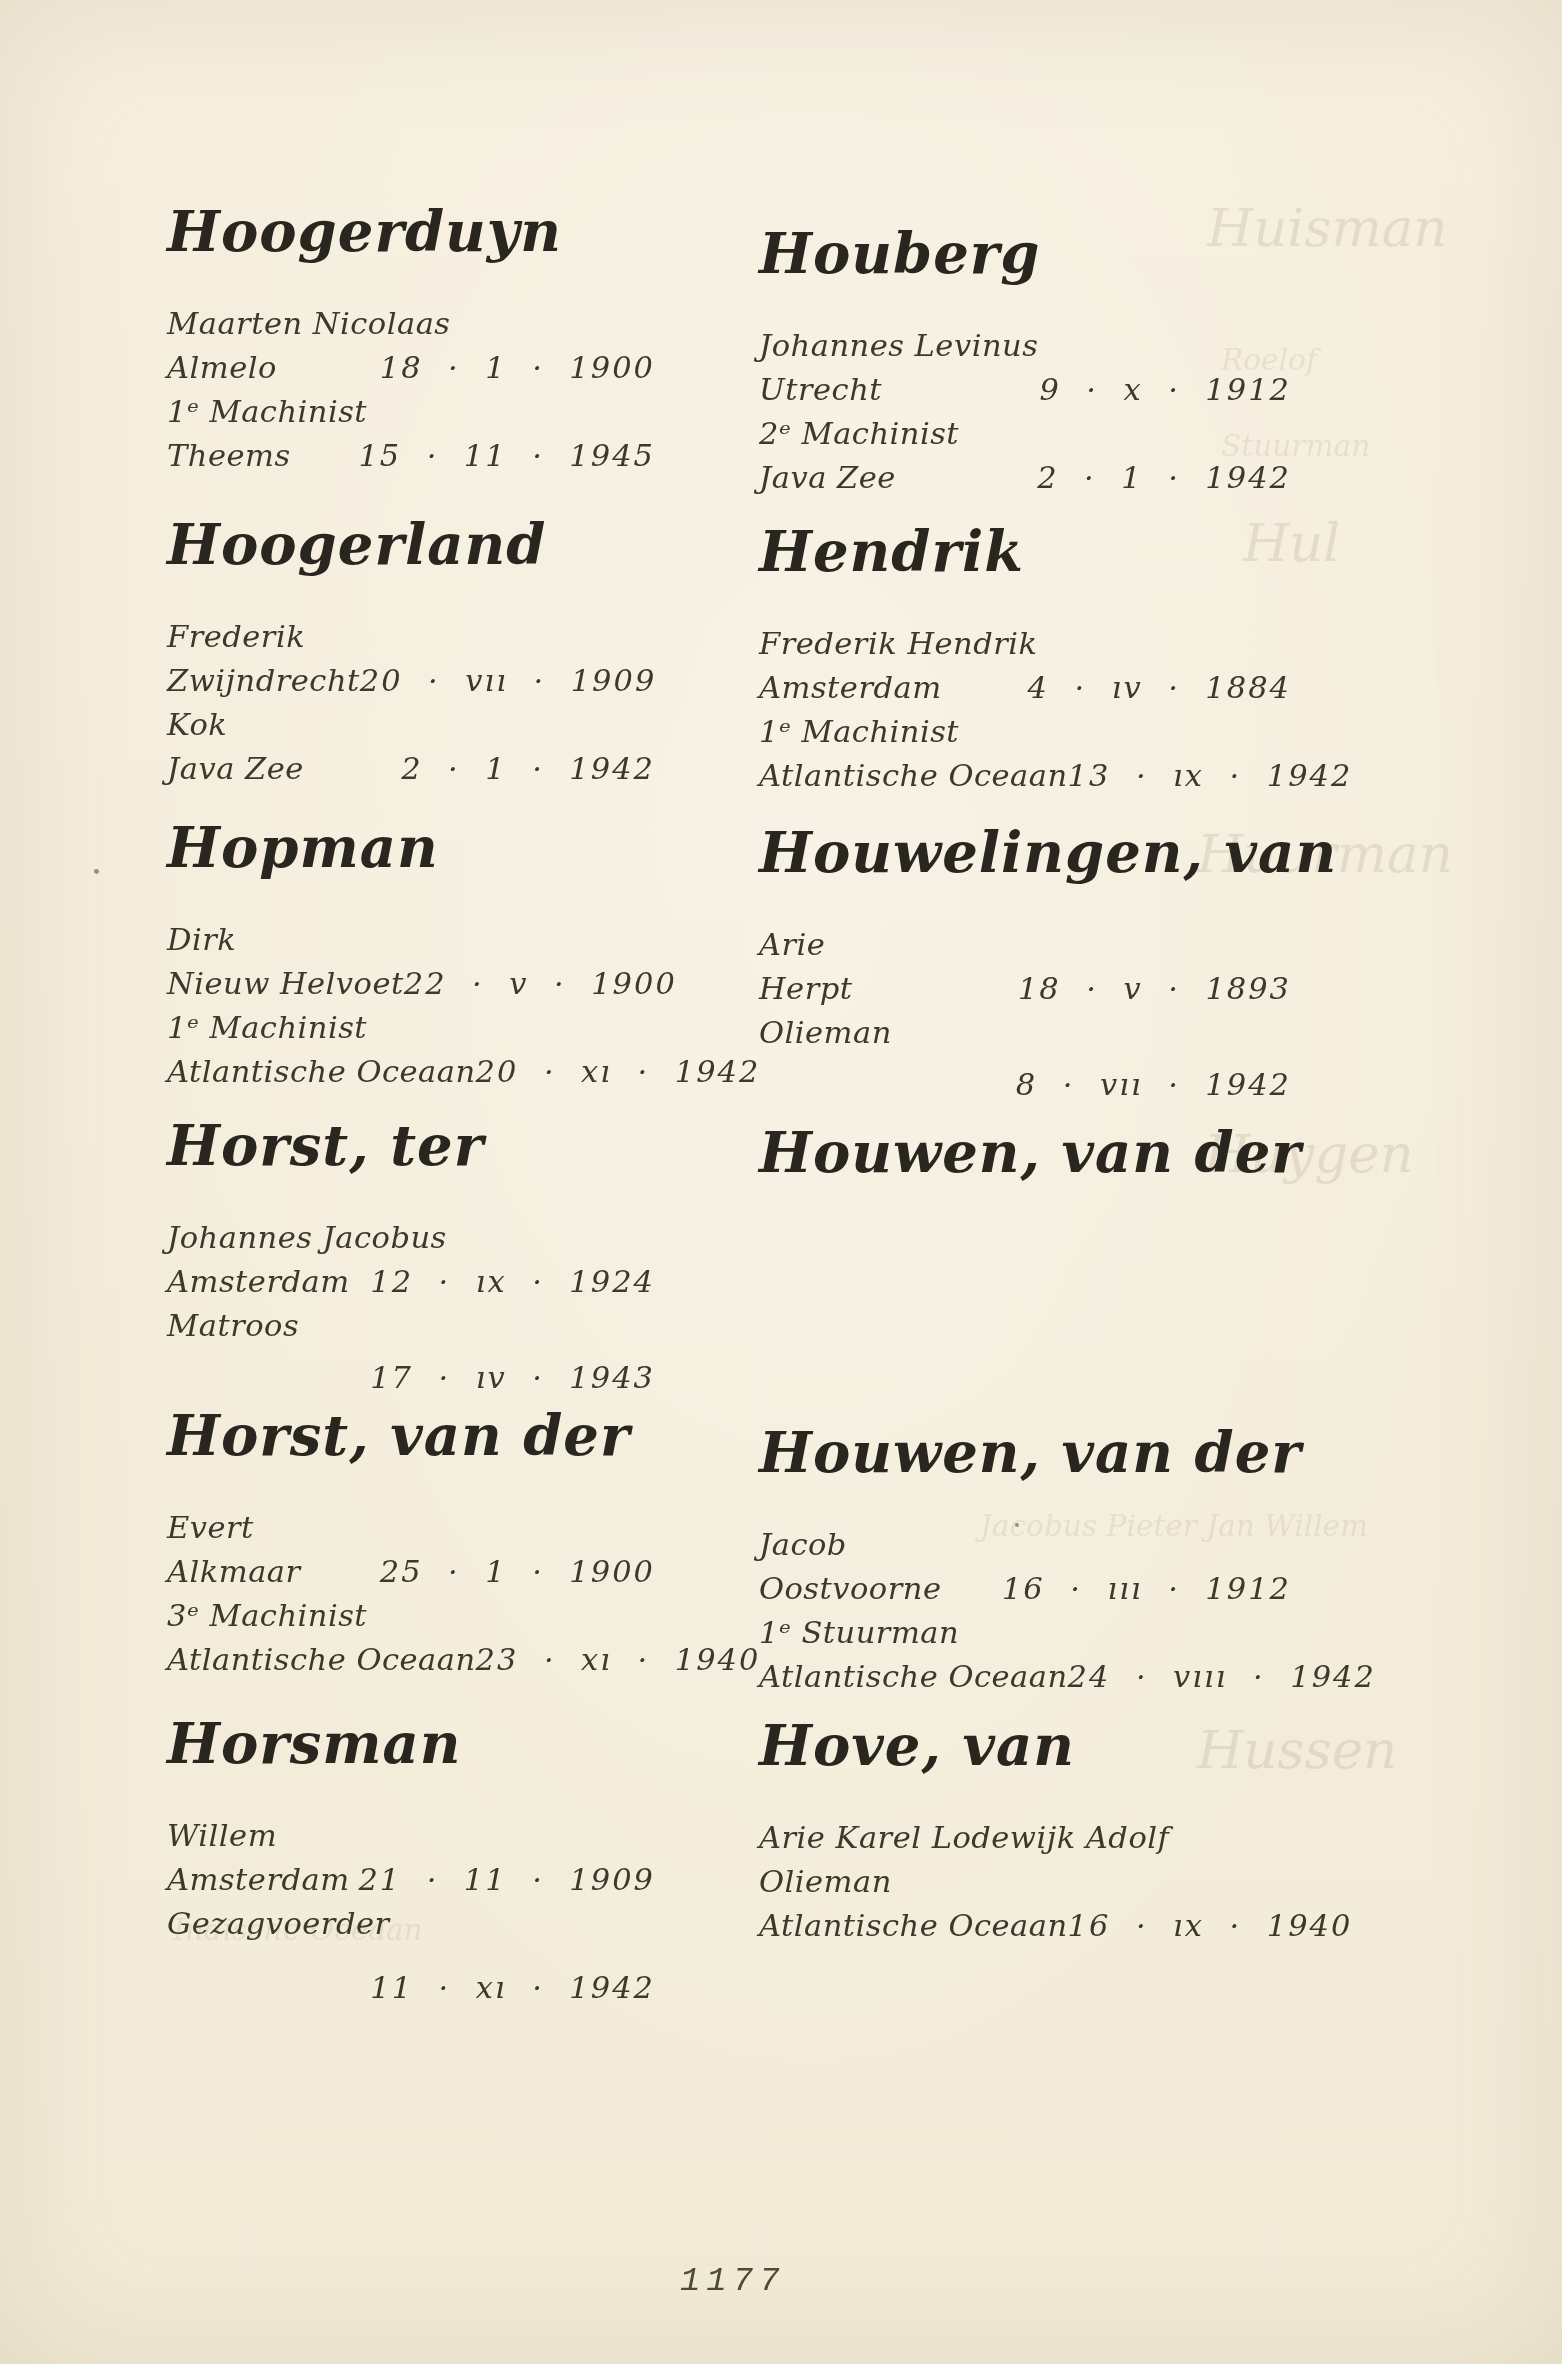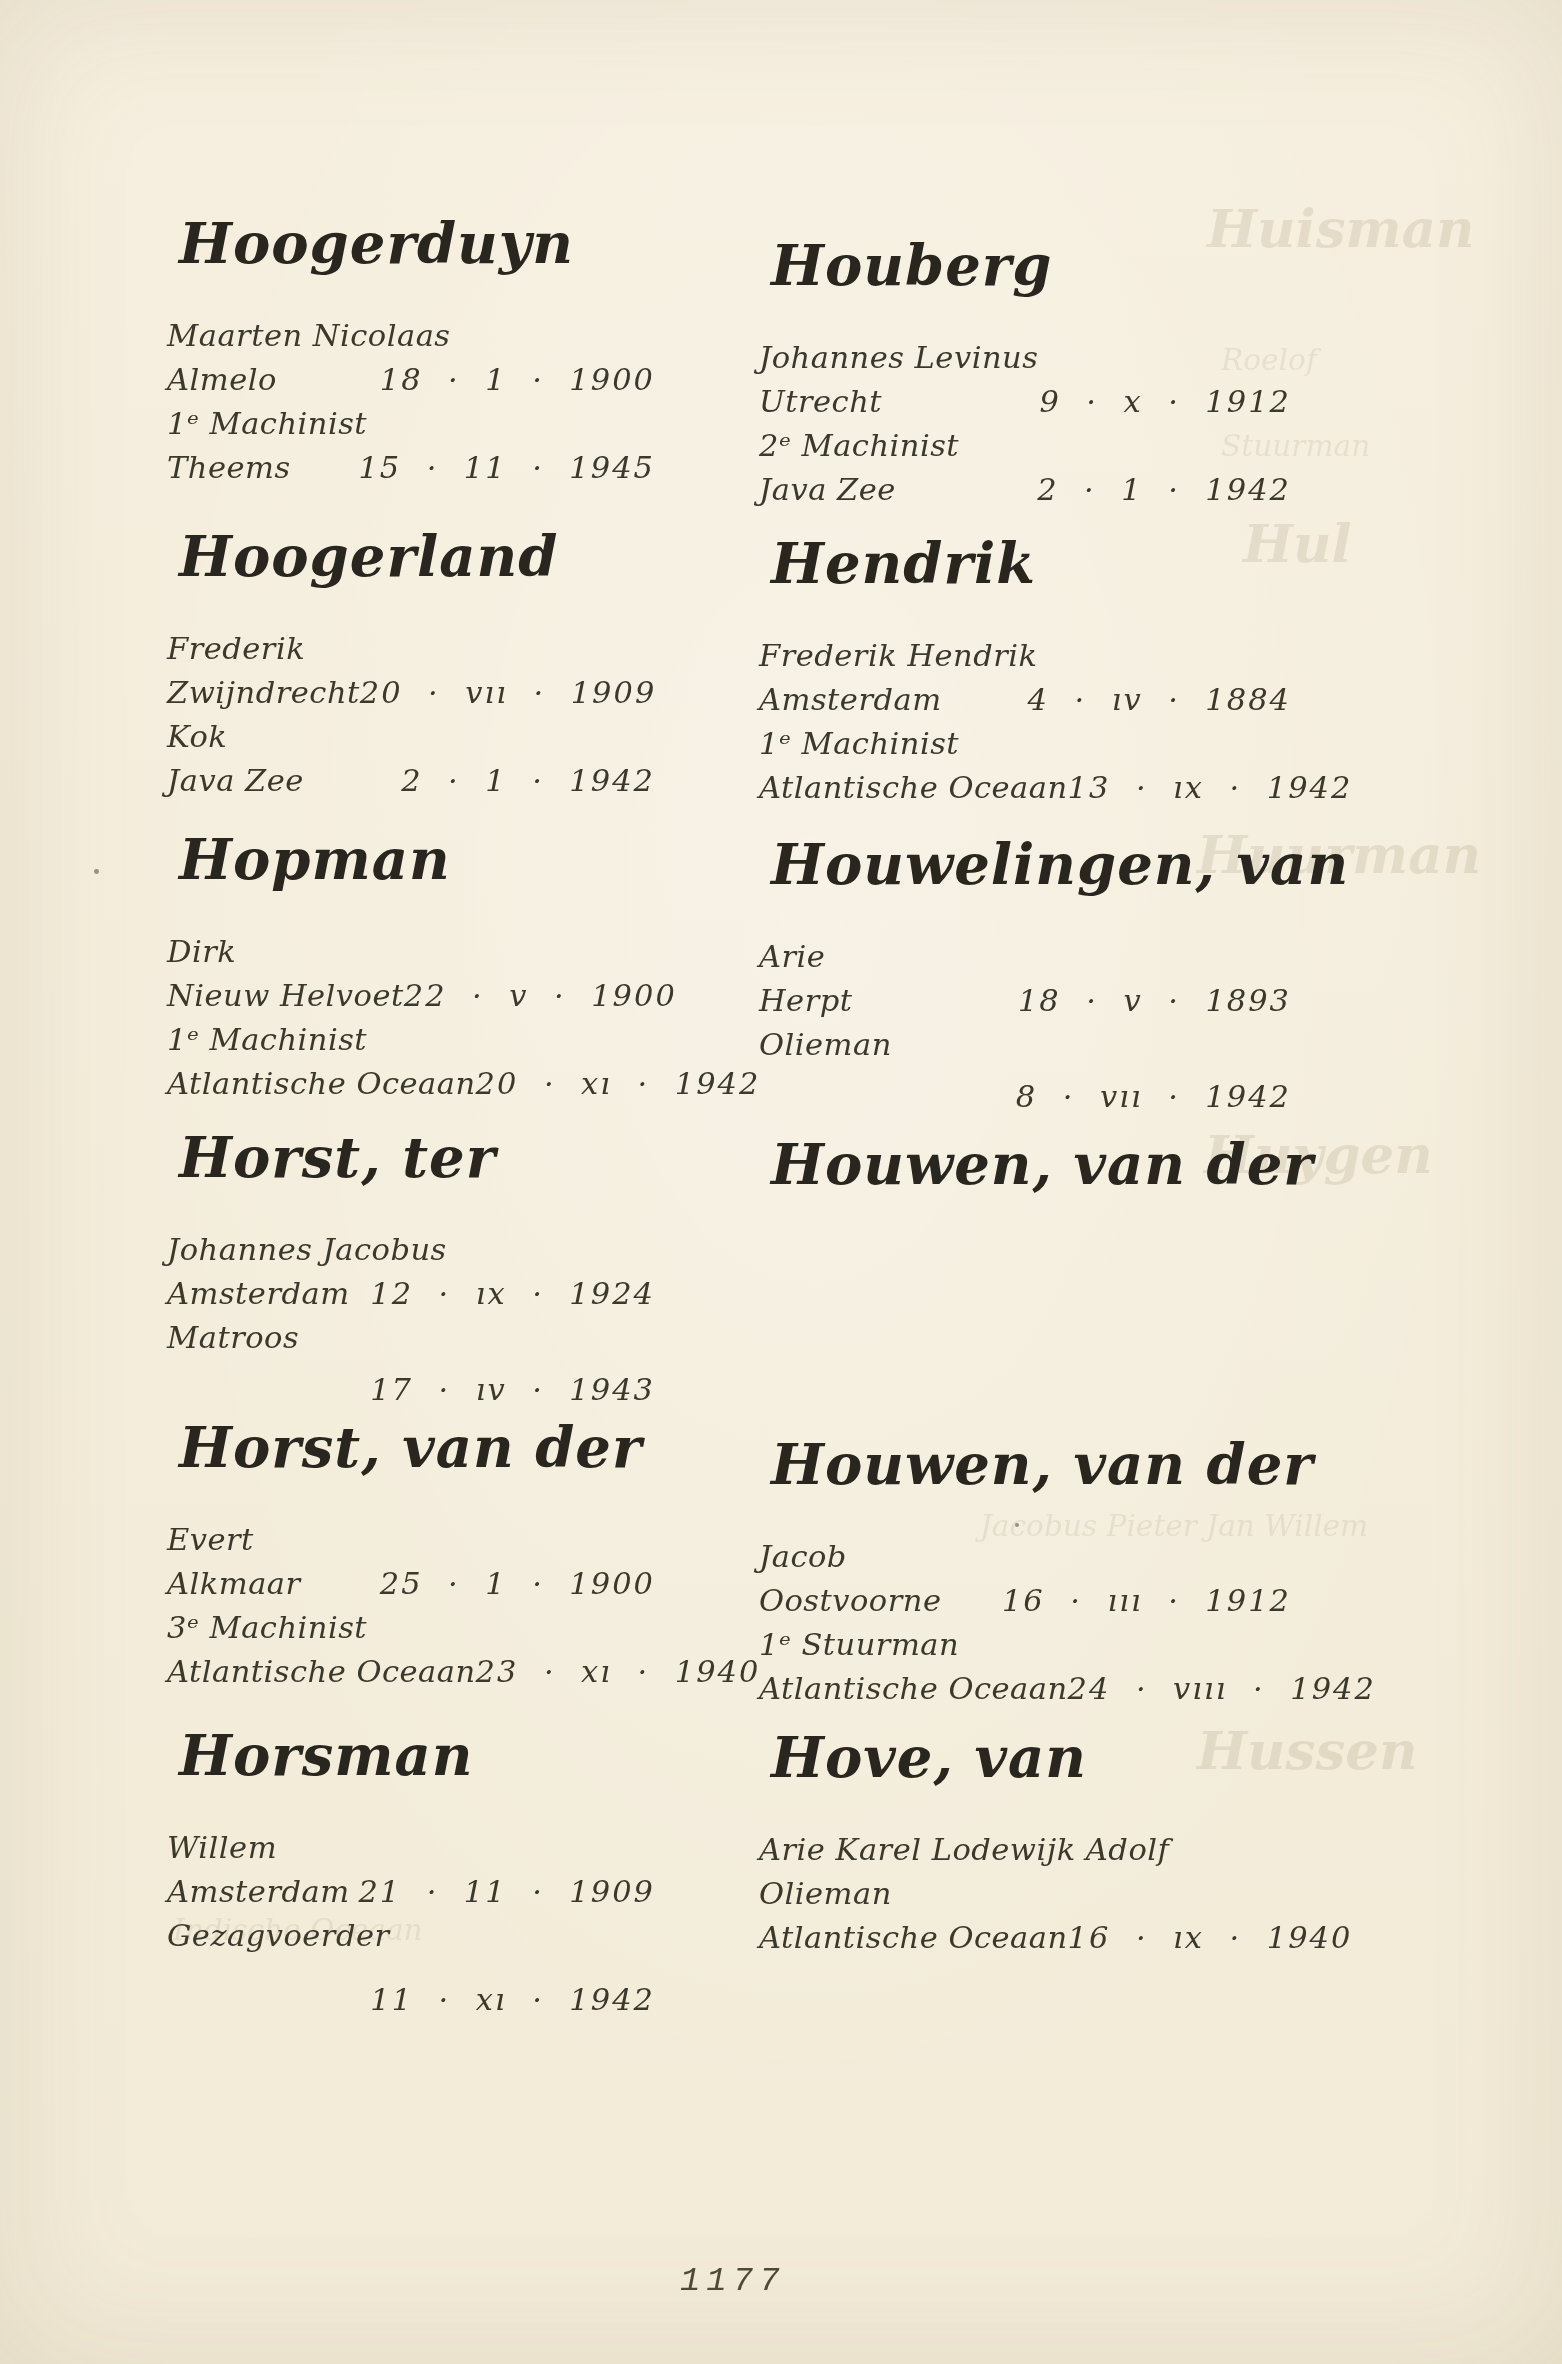--- a/index.html
+++ b/index.html
@@ -13,35 +13,35 @@
     position:relative;width:1562px;height:2364px;
     background:
       radial-gradient(ellipse at 52% 38%, rgba(255,255,255,0.28), rgba(255,255,255,0) 62%),
       linear-gradient(#f6efdf,#f2ebd8);
     box-shadow: inset 0 0 138px rgba(120,100,55,0.13);
   }
   .entry{position:absolute;color:#3b382c;}
   .col-l{left:167px;width:488px;}
   .col-r{left:759px;width:532px;}
   .surname{
-    margin:12px;font-size:56px;line-height:63px;font-weight:bold;font-style:italic;
+    margin:0;font-size:56px;line-height:63px;font-weight:bold;font-style:italic;
     letter-spacing:1px;color:#28261e;white-space:nowrap;
   }
   .details{margin-top:39px;font-style:italic;}
   .line{font-size:30.5px;line-height:44px;letter-spacing:0.5px;white-space:nowrap;}
   .pair{display:flex;justify-content:space-between;align-items:baseline;}
   .date{white-space:nowrap;letter-spacing:2px;word-spacing:13.8px;}
   .drop{margin-top:7.9px;}
   .drop-lg{margin-top:19.7px;}
   .page-number{
     position:absolute;left:680px;top:2262px;
     font-size:34px;font-style:italic;letter-spacing:5.9px;color:#4f4a36;font-family:Liberation Mono, monospace;
   }
   .ghost{position:absolute;font-style:italic;color:#8a7c55;opacity:.16;white-space:nowrap;}
-  .ghost-h{font-weight:bold;font-size:53px;}
+  .ghost-h{font-weight:normal;font-size:53px;}
   .ghost-s{font-size:29.6px;opacity:.13;}
   .speck{position:absolute;border-radius:50%;background:rgba(60,52,30,.5);}
 </style>
 </head>
 <body>
 
 <div class="page">
 
   <div class="ghost ghost-h" style="left:1207px;top:197px;">Huisman</div>
   <div class="ghost ghost-s" style="left:1221px;top:343px;">Roelof</div>

